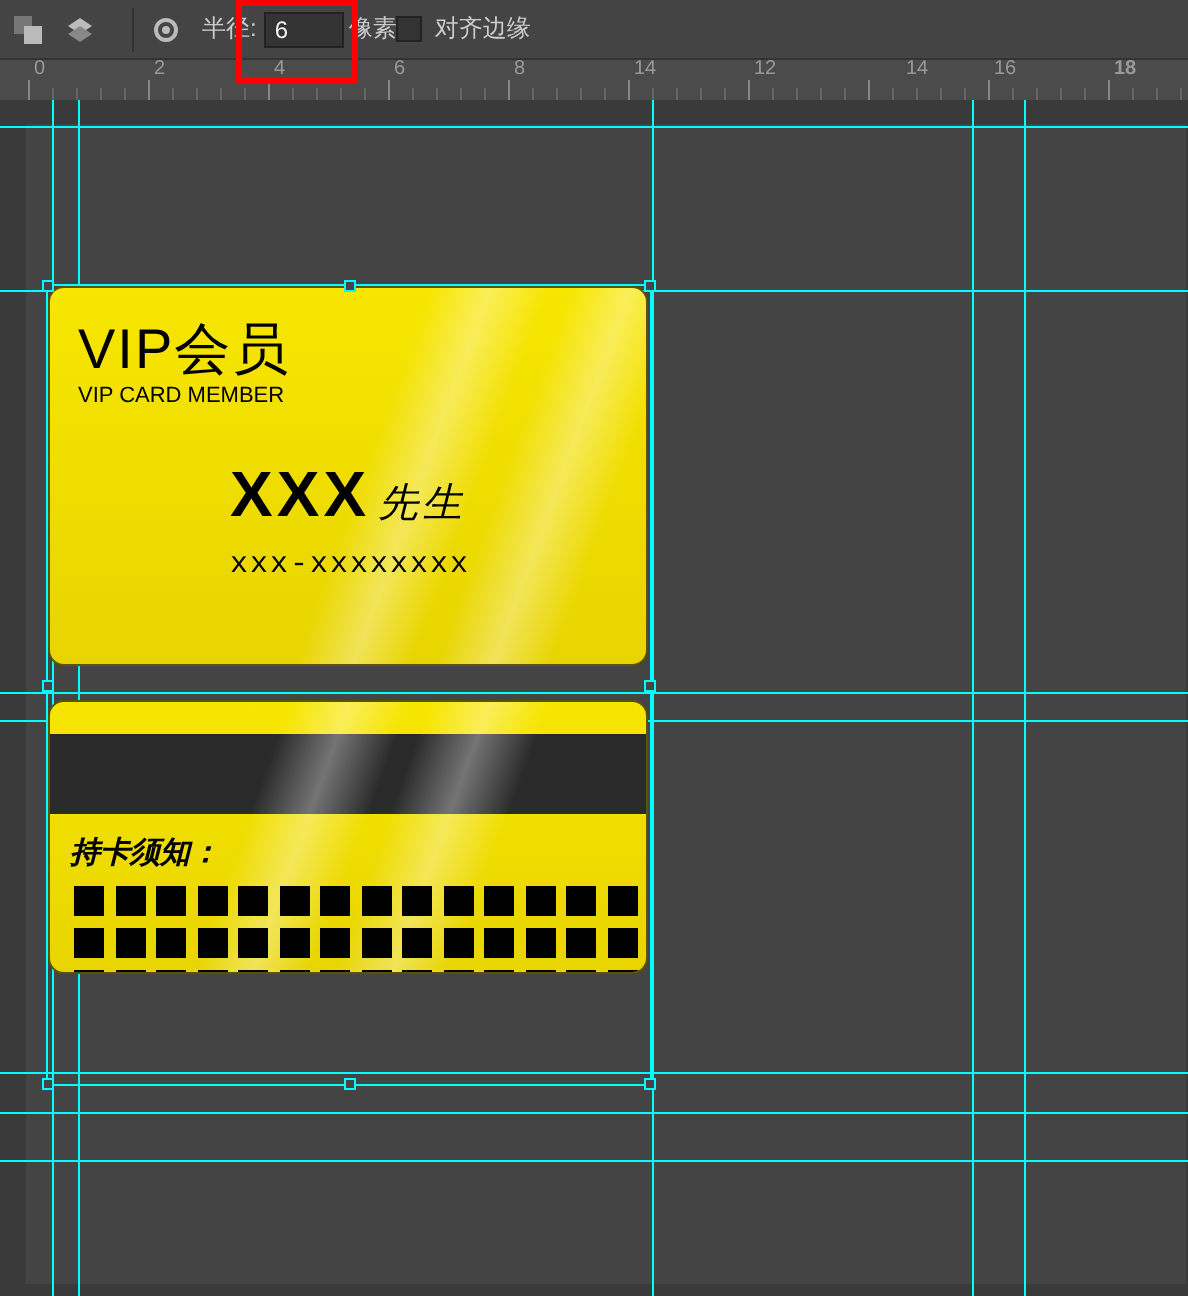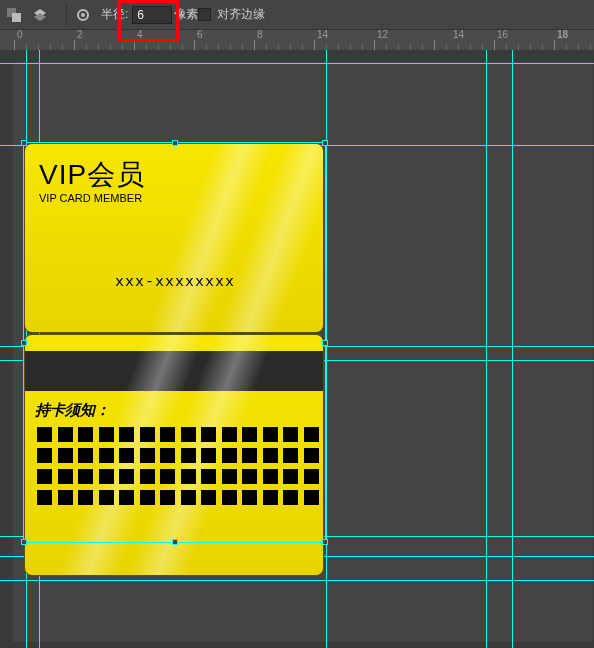--- a/index.html
+++ b/index.html
@@ -14,21 +14,21 @@
 .ruler-h{position:absolute;left:0;top:30px;width:594px;height:20px;background:#4b4b4b;border-bottom:1px solid #333}
 .ruler-h .tick{position:absolute;top:0;height:20px;color:#999;font-size:10px}
 .ruler-h .tick:before{content:"";position:absolute;left:0;top:10px;width:1px;height:10px;background:#888}
 .ruler-h .tick .minor{position:absolute;top:14px;width:1px;height:6px;background:#666}
 .canvas{position:absolute;left:0;top:50px;width:594px;height:598px;background:#3a3a3a;overflow:hidden}
 .artboard{position:absolute;left:13px;top:12px;width:580px;height:580px;background:#444444}
 .guide-v{position:absolute;top:0;height:100%;width:1px;background:#00ffff}
 .guide-h{position:absolute;left:0;width:100%;height:1px;background:#00ffff}
 .card{position:absolute;left:24px;width:300px;border-radius:8px;background:linear-gradient(180deg,#f7e600 0%,#e8d400 100%);border:1px solid #5a5300;box-sizing:border-box;overflow:hidden}
 .cardA{top:93px;height:190px}
-.cardB{top:284px;height:242px}
+.cardB{top:300px;height:137px}
 .cardA .title{position:absolute;left:14px;top:12px;color:#000;font-size:28px;letter-spacing:1px}
 .cardA .sub{position:absolute;left:14px;top:48px;color:#000;font-size:11px;font-family:Arial,sans-serif}
 .cardA .name{position:absolute;left:90px;top:85px;color:#000;font-size:32px;font-weight:bold;letter-spacing:2px}
 .cardA .name .sfx{font-size:20px;font-weight:normal;font-style:italic;font-family:"KaiTi",serif;margin-left:4px}
 .cardA .code{position:absolute;left:90px;top:130px;color:#000;font-size:15px;letter-spacing:1px;font-family:Liberation Mono, monospace}
 .cardB .stripe{position:absolute;left:0;top:16px;width:100%;height:40px;background:#2a2a2a}
 .cardB .notice{position:absolute;left:10px;top:66px;color:#000;font-size:15px;font-style:italic;font-family:"KaiTi",serif;font-weight:bold}
 .cardB .grid{position:absolute;left:12px;top:92px;width:282px}
 .cardB .grid .row{display:flex;justify-content:space-between;margin-bottom:6px}
 .cardB .grid .cell{width:15px;height:15px;background:#000}
@@ -157,20 +157,23 @@
   <div class="guide-h" style="top:310px"></div>
   <div class="guide-h" style="top:486px"></div>
   <div class="guide-h" style="top:506px"></div>
   <div class="guide-h" style="top:530px"></div>
 
   <div class="card cardA">
     <div class="shine shineA"></div>
     <div class="shine shineB"></div>
     <div class="title">VIP会员</div>
     <div class="sub">VIP CARD MEMBER</div>
+    <div class="name">
+      <span>XXX</span><span class="sfx">先生</span>
+    </div>
     <div class="code">xxx-xxxxxxxx</div>
   </div>
 
   <div class="card cardB">
     <div class="stripe"></div>
     <div class="shine shineA" style="left:80px"></div>
     <div class="shine shineB" style="left:150px"></div>
     <div class="notice">持卡须知：</div>
     <div class="grid" id="grid">
         <div class="row">

